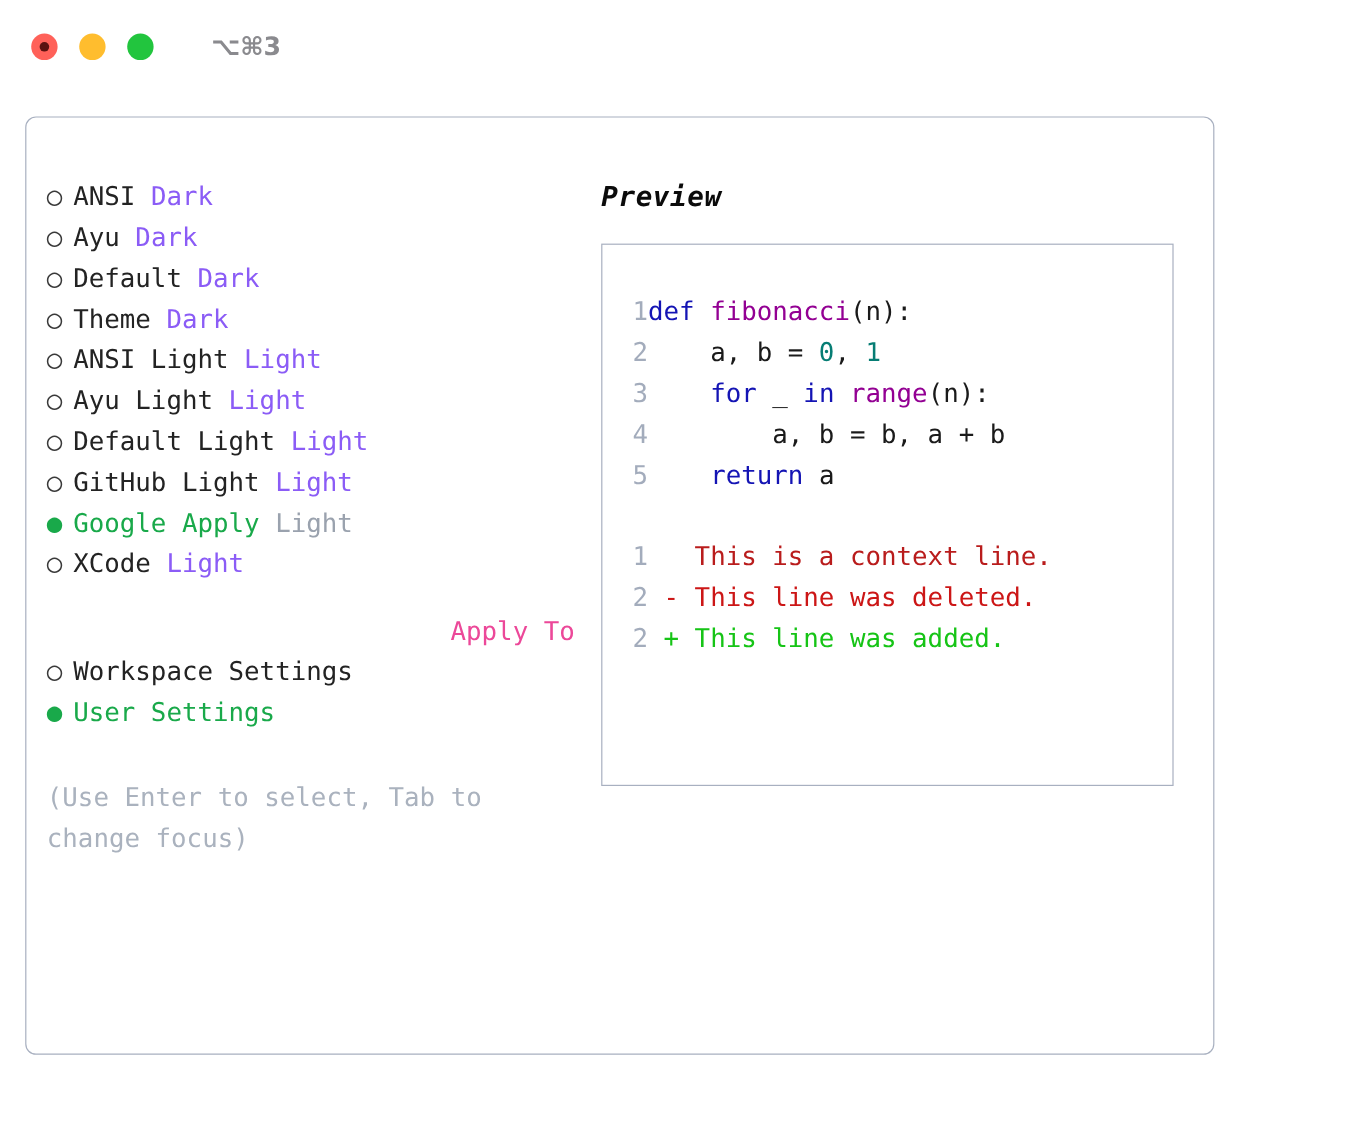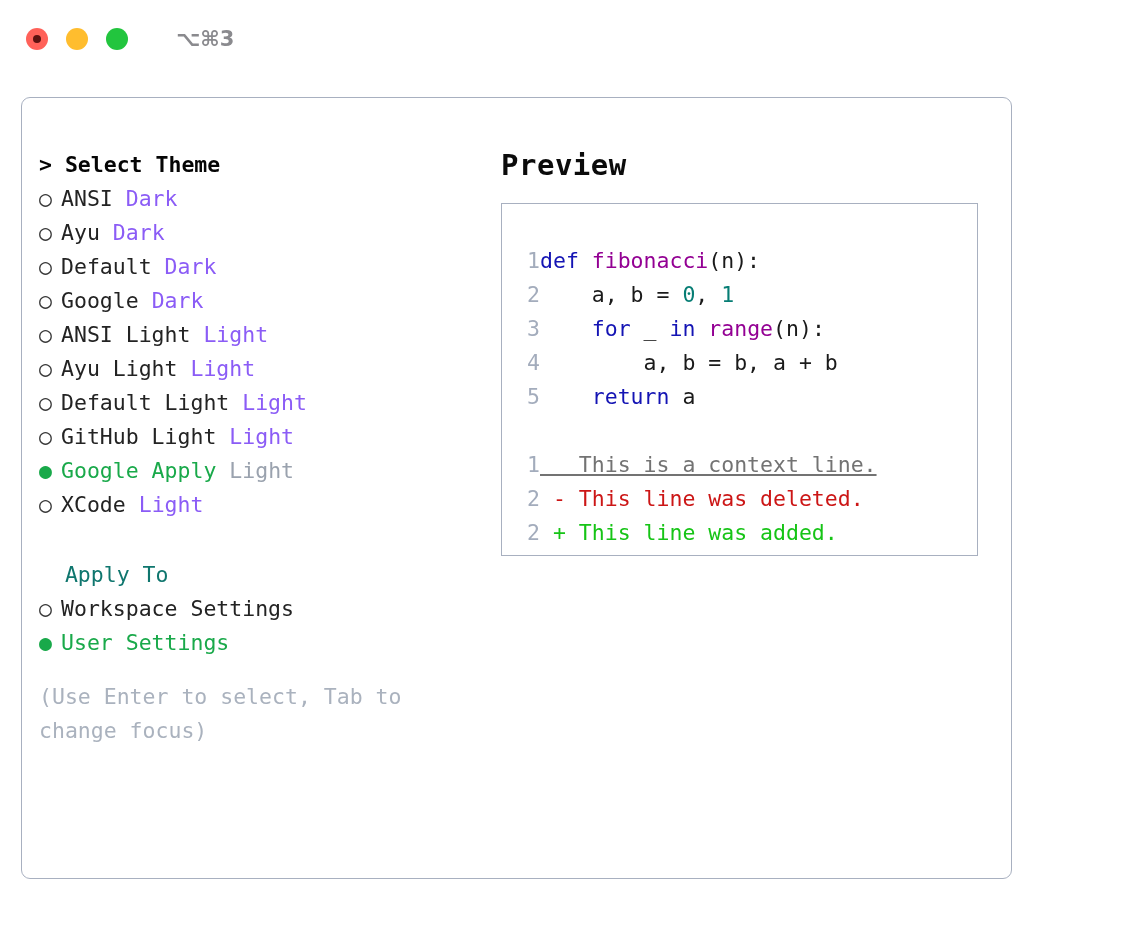--- a/index.html
+++ b/index.html
@@ -110,52 +110,54 @@
   .bullet-off { color: #3A3A3A; }
   .bullet-on  { color: #19A94A; }
   .opt-name   { color: #232323; }
   .opt-name.selected { color: #19A94A; }
   .opt-tag    { color: #8b5cf6; }
   .opt-tag.selected-tag { color: #9AA2AE; }
 
   #apply-head {
     font-size: 21.5px;
     line-height: 34px;
-    color: #0f766e;
-    white-space: pre;
-    margin-top: 36px;
+    color: #ec4899;
+    white-space: pre;
+    margin-top: 22px;
+    text-align: right;
   }
 
   #hint {
-    margin-top: 20px;
+    margin-top: 37px;
     font-size: 21.5px;
     line-height: 34px;
     color: #AAB2BE;
     width: 420px;
     white-space: pre-wrap;
   }
 
   
   #preview-column {
     position: absolute;
     left: 479px;
     top: 50px;
     width: 490px;
   }
   #preview-label {
-    font-size: 29px;
+    font-size: 23px;
     font-weight: 700;
     color: #0B0B0B;
     line-height: 34px;
     letter-spacing: 0.5px;
+    font-style: italic;
   }
   #preview-box {
     margin-top: 21px;
     width: 477px;
-    height: 353px;
+    height: 452px;
     border: 1.6px solid #A8B0C0;
     background: #ffffff;
     box-sizing: border-box;
     position: relative;
   }
   #code-area {
     position: absolute;
     left: 12px;
     top: 40px;
     font-size: 21.5px;
@@ -168,21 +170,21 @@
     width: 26px;
     text-align: right;
     color: #A3ACBC;
   }
   .gap { display: block; height: 34px; }
 
   .tok-kw   { color: #1414B4; font-weight: 400; }
   .tok-fn   { color: #930093; }
   .tok-num  { color: #067D74; }
   .tok-plain{ color: #1A1A1A; }
-  .tok-ctx  { color: #737373; text-decoration: underline; }
+  .tok-ctx  { color: #b91c1c; }
   .tok-del  { color: #CC1616; }
   .tok-add  { color: #16C416; }
 </style>
 </head>
 <body>
 
 <div id="app-window">
 
   <div id="title-bar">
     <div id="traffic-lights">
@@ -190,27 +192,26 @@
       <span class="tl tl-yellow"></span>
       <span class="tl tl-green"></span>
     </div>
     <div id="window-title">⌥⌘3</div>
   </div>
 
   <div id="main-panel">
 
     <div id="theme-column">
 
-      <div class="section-head">&gt; Select Theme</div>
 
       <div id="theme-options">
           <div class="opt-row"><span class="bullet bullet-off">○</span><span class="opt-name">ANSI</span> <span class="opt-tag">Dark</span></div>
           <div class="opt-row"><span class="bullet bullet-off">○</span><span class="opt-name">Ayu</span> <span class="opt-tag">Dark</span></div>
           <div class="opt-row"><span class="bullet bullet-off">○</span><span class="opt-name">Default</span> <span class="opt-tag">Dark</span></div>
-          <div class="opt-row"><span class="bullet bullet-off">○</span><span class="opt-name">Google</span> <span class="opt-tag">Dark</span></div>
+          <div class="opt-row"><span class="bullet bullet-off">○</span><span class="opt-name">Theme</span> <span class="opt-tag">Dark</span></div>
           <div class="opt-row"><span class="bullet bullet-off">○</span><span class="opt-name">ANSI Light</span> <span class="opt-tag">Light</span></div>
           <div class="opt-row"><span class="bullet bullet-off">○</span><span class="opt-name">Ayu Light</span> <span class="opt-tag">Light</span></div>
           <div class="opt-row"><span class="bullet bullet-off">○</span><span class="opt-name">Default Light</span> <span class="opt-tag">Light</span></div>
           <div class="opt-row"><span class="bullet bullet-off">○</span><span class="opt-name">GitHub Light</span> <span class="opt-tag">Light</span></div>
           <div class="opt-row"><span class="bullet bullet-on">●</span><span class="opt-name selected">Google Apply</span> <span class="opt-tag selected-tag">Light</span></div>
           <div class="opt-row"><span class="bullet bullet-off">○</span><span class="opt-name">XCode</span> <span class="opt-tag">Light</span></div>
         </div>
 
       <div id="apply-head">  Apply To</div>
 

